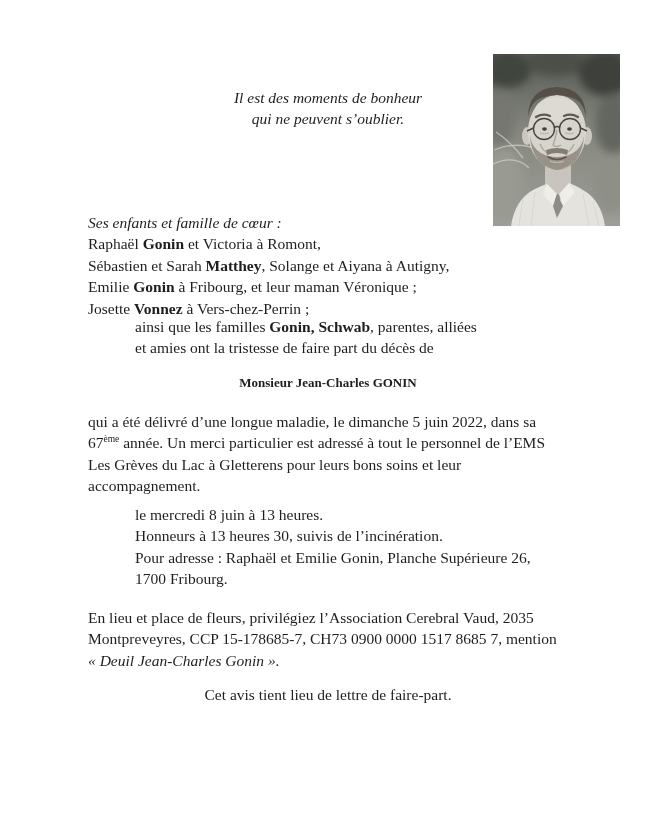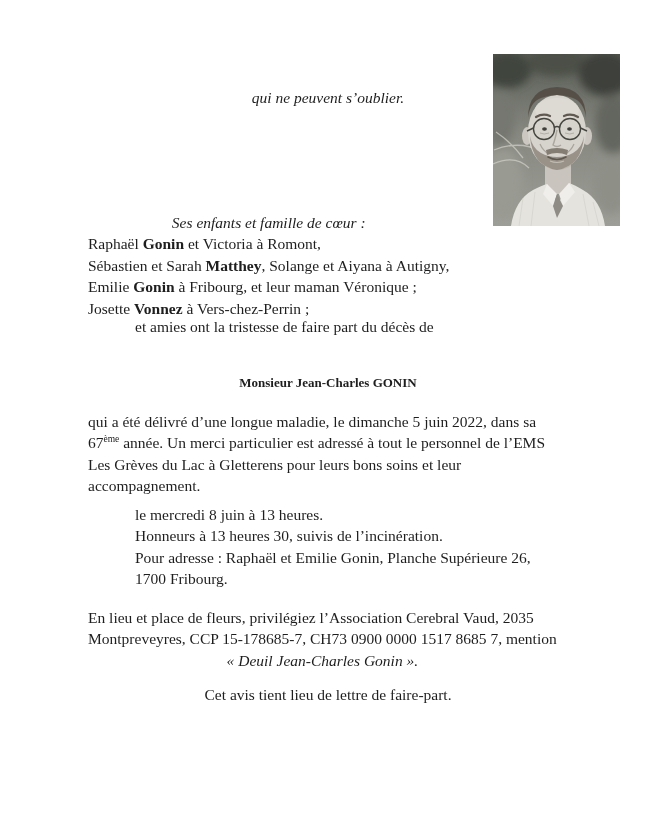--- a/index.html
+++ b/index.html
@@ -7,21 +7,21 @@
     width: 672px; height: 840px;
     background: #ffffff;
     font-family: "Liberation Serif", serif;
     color: #1e1e1e;
     overflow: hidden;
     position: relative;
   }
   .page { position: absolute; inset: 0; background: #ffffff; }
   .blk { position: absolute; font-size: 15.5px; line-height: 21.4px; }
   .line { white-space: nowrap; }
-  .i { font-style: italic; text-align: center; }
+  .i { font-style: italic; }
   .b { font-weight: bold; }
   .epigraph { left: 88px; top: 87px; width: 480px; text-align: center; font-style: italic; }
   .epigraph .line { white-space: nowrap; }
   .photo { position: absolute; left: 493px; top: 54px; width: 127px; height: 172px; display: block; }
   .family { left: 88px; top: 212px; }
   .announce { left: 135px; top: 316px; }
   .name {
     left: 88px; top: 371px; width: 480px; text-align: center;
     font-size: 13px; font-weight: bold; line-height: 24px;
   }
@@ -30,20 +30,21 @@
   .donations { left: 88px; top: 607px; }
   .closing { left: 88px; top: 684px; width: 480px; text-align: center; }
   .sup { font-size: 9.5px; vertical-align: super; line-height: 0; }
 </style>
 </head>
 <body>
 
 <div class="page">
 
   <div class="blk epigraph">
+    <div class="line">Il est des moments de bonheur</div>
     <div class="line">qui ne peuvent s’oublier.</div>
   </div>
 
   <svg class="photo" viewBox="0 0 127 172" xmlns="http://www.w3.org/2000/svg" role="img">
     <defs>
       <linearGradient id="pbg" x1="0" y1="0" x2="0" y2="1">
         <stop offset="0" stop-color="#575b53"></stop>
         <stop offset="0.45" stop-color="#868880"></stop>
         <stop offset="1" stop-color="#9d9e97"></stop>
       </linearGradient>
@@ -120,20 +121,21 @@
 
   <div class="blk family">
     <div class="line i">Ses enfants et famille de cœur :</div>
     <div class="line"><span>Raphaël </span><span class="b">Gonin</span><span> et Victoria à Romont,</span></div>
     <div class="line"><span>Sébastien et Sarah </span><span class="b">Matthey</span><span>, Solange et Aiyana à Autigny,</span></div>
     <div class="line"><span>Emilie </span><span class="b">Gonin</span><span> à Fribourg, et leur maman Véronique ;</span></div>
     <div class="line"><span>Josette </span><span class="b">Vonnez</span><span> à Vers-chez-Perrin ;</span></div>
   </div>
 
   <div class="blk announce">
+    <div class="line"><span>ainsi que les familles </span><span class="b">Gonin, Schwab</span><span>, parentes, alliées</span></div>
     <div class="line">et amies ont la tristesse de faire part du décès de</div>
   </div>
 
   <div class="blk name">Monsieur Jean-Charles GONIN</div>
 
   <div class="blk illness">
     <div class="line">qui a été délivré d’une longue maladie, le dimanche 5 juin 2022, dans sa</div>
     <div class="line"><span>67</span><span class="sup">ème</span><span> année. Un merci particulier est adressé à tout le personnel de l’EMS</span></div>
     <div class="line">Les Grèves du Lac à Gletterens pour leurs bons soins et leur</div>
     <div class="line">accompagnement.</div>

